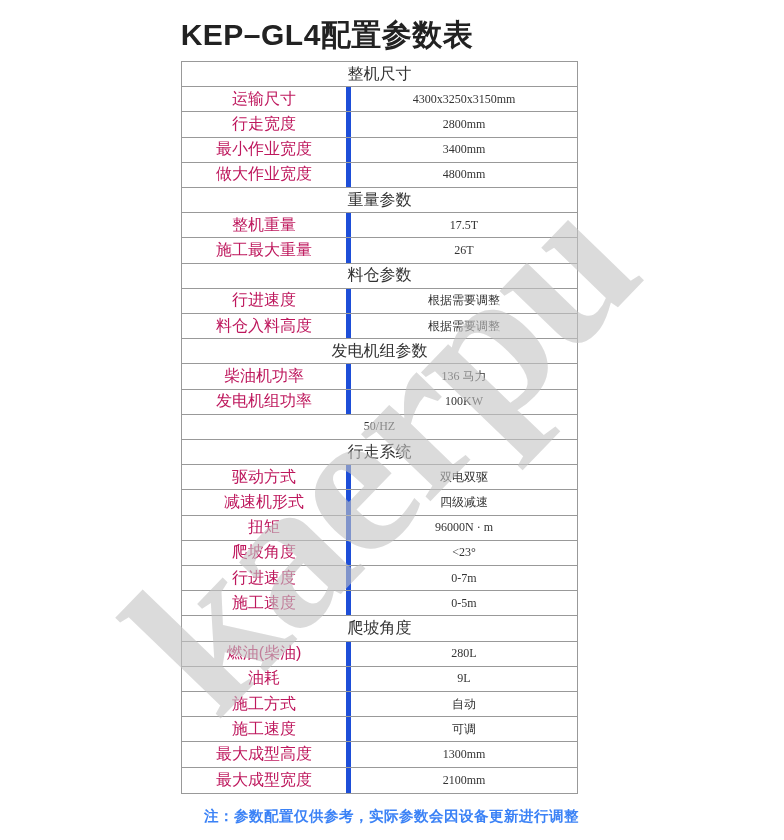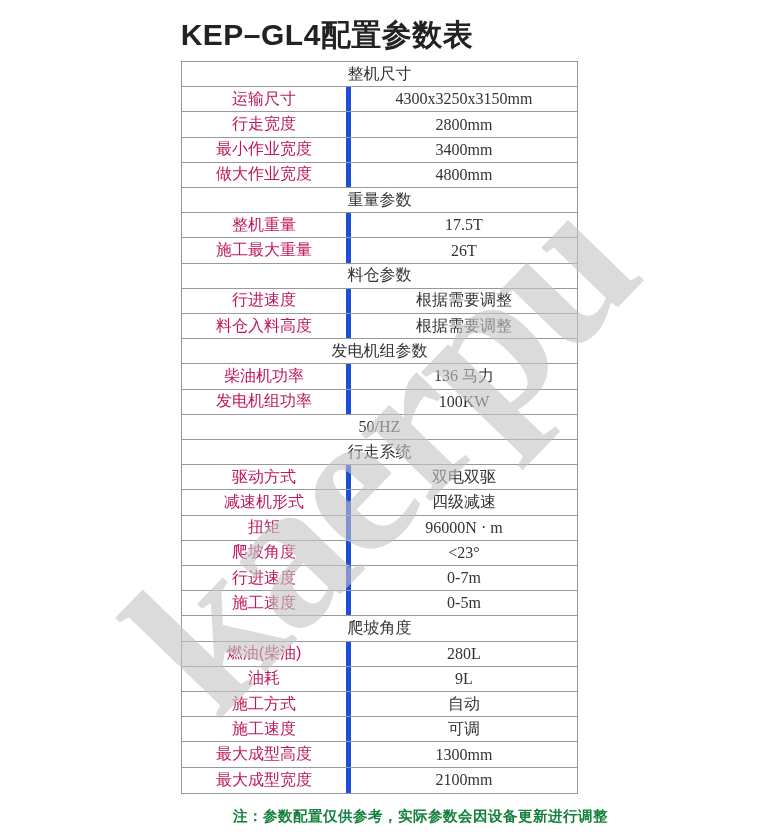--- a/index.html
+++ b/index.html
@@ -62,21 +62,21 @@
   }
   .spec-table .cell.label {
     width: 169px;
     border-right: 5px solid #1d4ed8;
     font-size: 16px;
     color: #be185d;
   }
   .spec-table .cell.value {
     flex: 1;
     font-family: "Liberation Serif", "DejaVu Serif", serif;
-    font-size: 16px;
+    font-size: 12px;
     color: #333333;
   }
   .watermark {
     position: absolute;
     left: 380px;
     top: 452px;
     transform: translate(-50%, -50%) rotate(-46deg);
     font-family: "Liberation Serif", "DejaVu Serif", serif;
     font-weight: bold;
     font-size: 210px;
@@ -86,23 +86,22 @@
     pointer-events: none;
     z-index: 5;
     user-select: none;
   }
   .footer-note {
     position: absolute;
     left: 204px;
     top: 807px;
     font-size: 14.5px;
     font-weight: bold;
-    color: #15803d;
+    color: #3b82f6;
     letter-spacing: 0.5px;
-    margin-left: 29px;
   }
 </style>
 </head>
 <body>
 
 <div class="page-title">KEP–GL4配置参数表</div>
 
 <div class="spec-table">
     <div class="row section">整机尺寸</div>
     <div class="row data">

